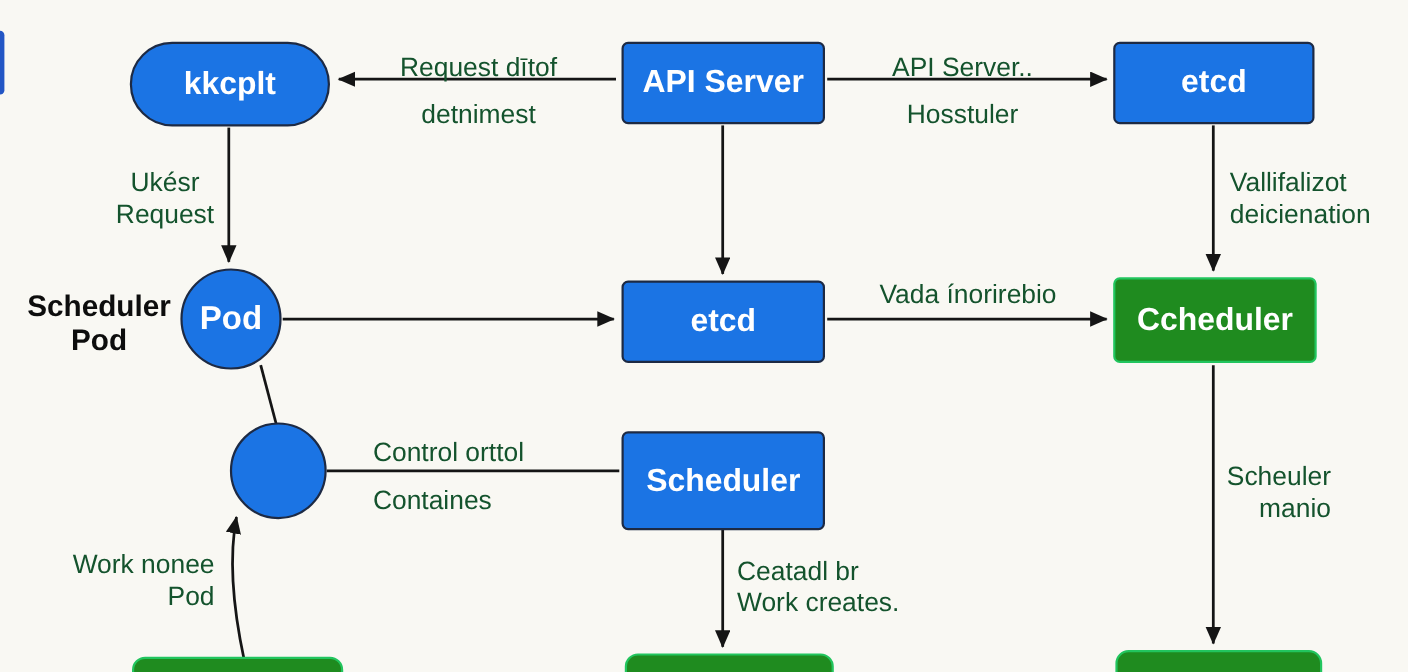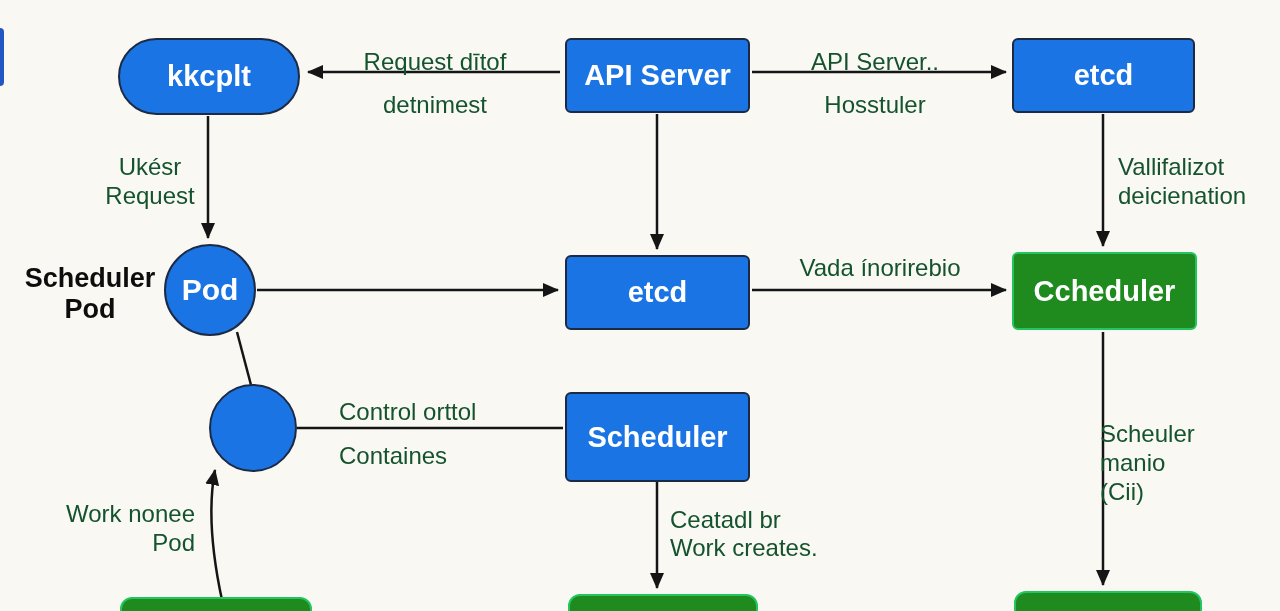--- a/index.html
+++ b/index.html
@@ -118,21 +118,20 @@
   <div class="edge-label" style="left:25px;top:499px;width:170px;text-align:right;line-height:29px">
     <div>Work nonee</div>
     <div>Pod</div>
   </div>
 
   <div class="edge-label" style="left:670px;top:506px;line-height:28px">
     <div>Ceatadl br</div>
     <div>Work creates.</div>
   </div>
 
-  <div class="edge-label" style="left:1100px;top:419px;width:110px;text-align:left;line-height:29px">
+  <div class="edge-label" style="left:1100px;top:419px;width:110px;text-align:right;line-height:29px">
     <div>Scheuler</div>
     <div>manio</div>
-    <div>(Cii)</div>
   </div>
 
   <div class="artifact" style="left:0;top:28px;width:4px;height:58px"></div>
 
 </div>
 
 </body></html>

